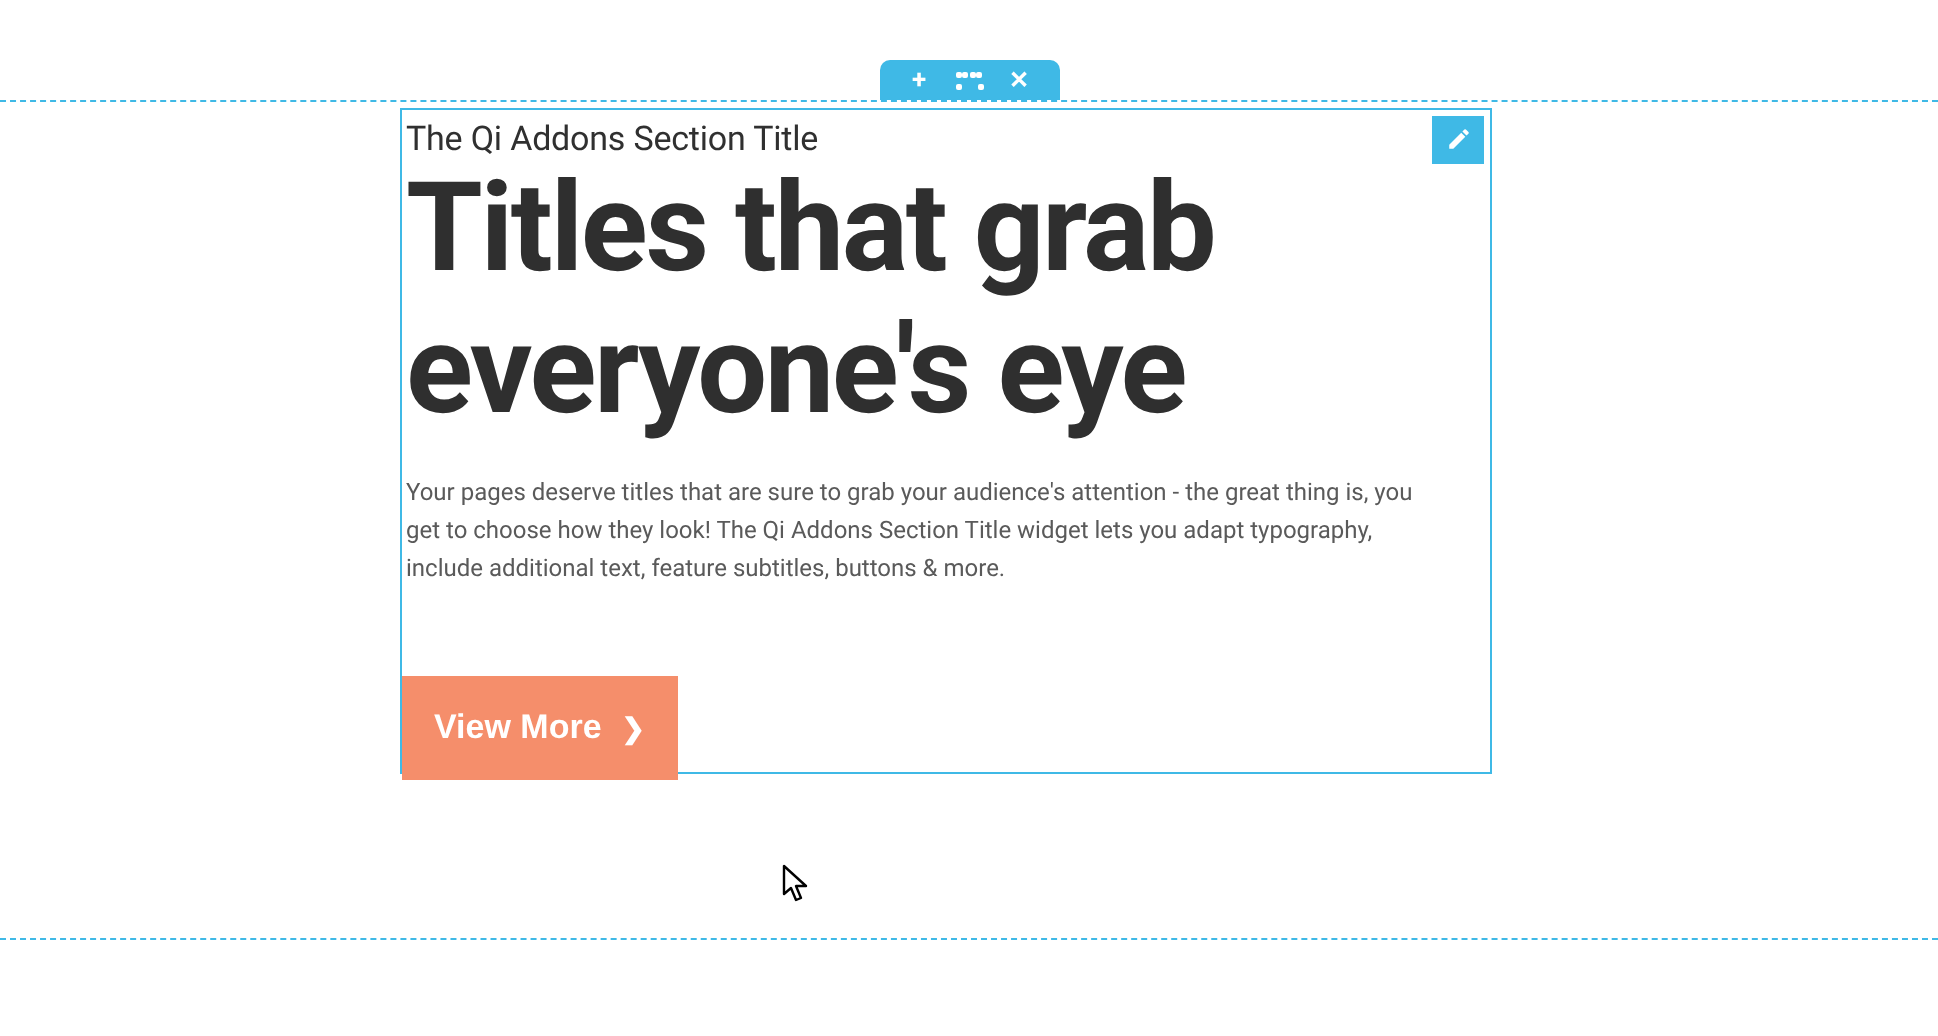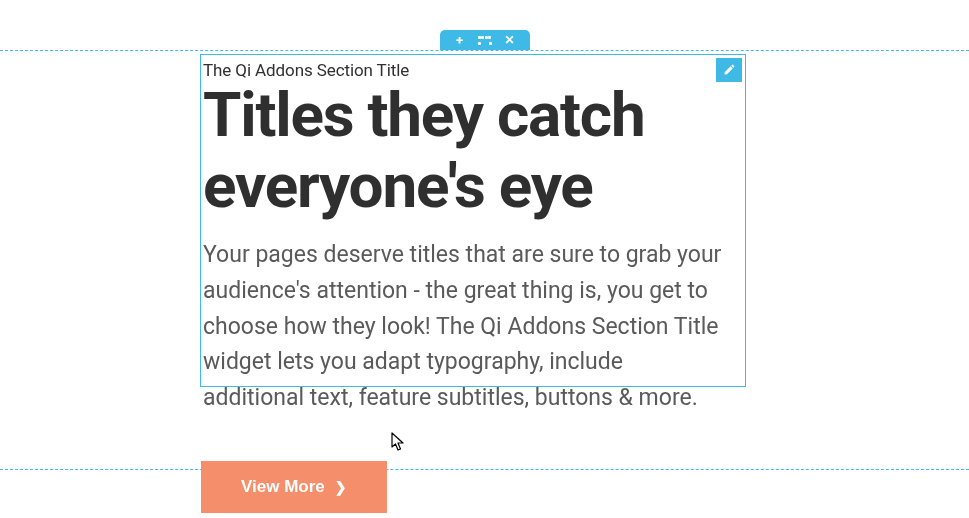--- a/index.html
+++ b/index.html
@@ -86,31 +86,31 @@
     .title {
       margin: 0 2px;
       font-size: 62px;
       line-height: 1.14;
       font-weight: 700;
       letter-spacing: -1.2px;
       color: #2f2f2f;
     }
     .desc {
       margin: 16px 2px 0 2px;
-      font-size: 23px;
+      font-size: 12px;
       line-height: 1.55;
       color: #5a5a5a;
       max-width: 520px;
     }
     .btn {
       display: inline-flex;
       align-items: center;
       gap: 10px;
       margin: 45px 0 0 0;
-      padding: 16px 40px;
+      padding: 16px 16px;
       background: #f58e6b;
       color: #ffffff;
       font-size: 17px;
       font-weight: 600;
       border: none;
       cursor: pointer;
     }
     .btn-chevron { font-size: 14px; font-weight: 700; }
 
     .cursor {
@@ -146,21 +146,21 @@
   <div class="column">
     <div class="edit-badge">
       <span>
         <svg width="13" height="13" viewBox="0 0 24 24">
             <path d="M3 17.25V21h3.75l11.06-11.06-3.75-3.75L3 17.25zM20.71 7.04a1 1 0 0 0 0-1.41l-2.34-2.34a1 1 0 0 0-1.41 0l-1.83 1.83 3.75 3.75 1.83-1.83z"></path>
           </svg>
       </span>
     </div>
 
     <div class="subtitle">The Qi Addons Section Title</div>
-    <h1 class="title">Titles they catch everyone's eye</h1>
+    <h1 class="title">Titles that grab everyone's eye</h1>
     <p class="desc">Your pages deserve titles that are sure to grab your audience's attention - the great thing is, you get to choose how they look! The Qi Addons Section Title widget lets you adapt typography, include additional text, feature subtitles, buttons &amp; more.</p>
     <button class="btn">
       <span>View More</span>
       <span class="btn-chevron">❯</span>
     </button>
   </div>
 </div>
 
 <div class="cursor">
   <svg width="16" height="20" viewBox="0 0 16 20">

